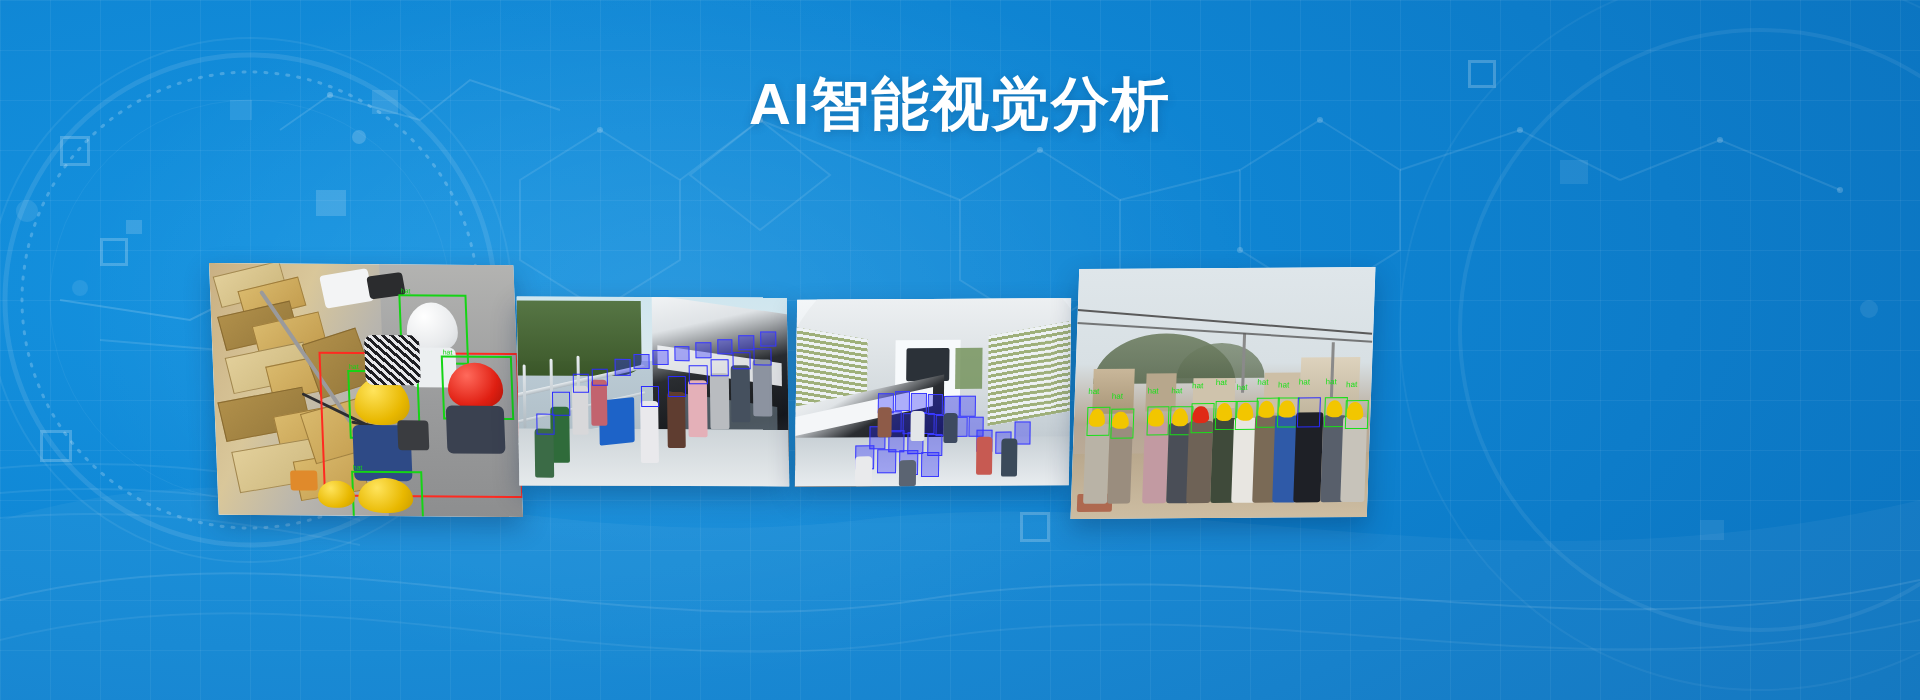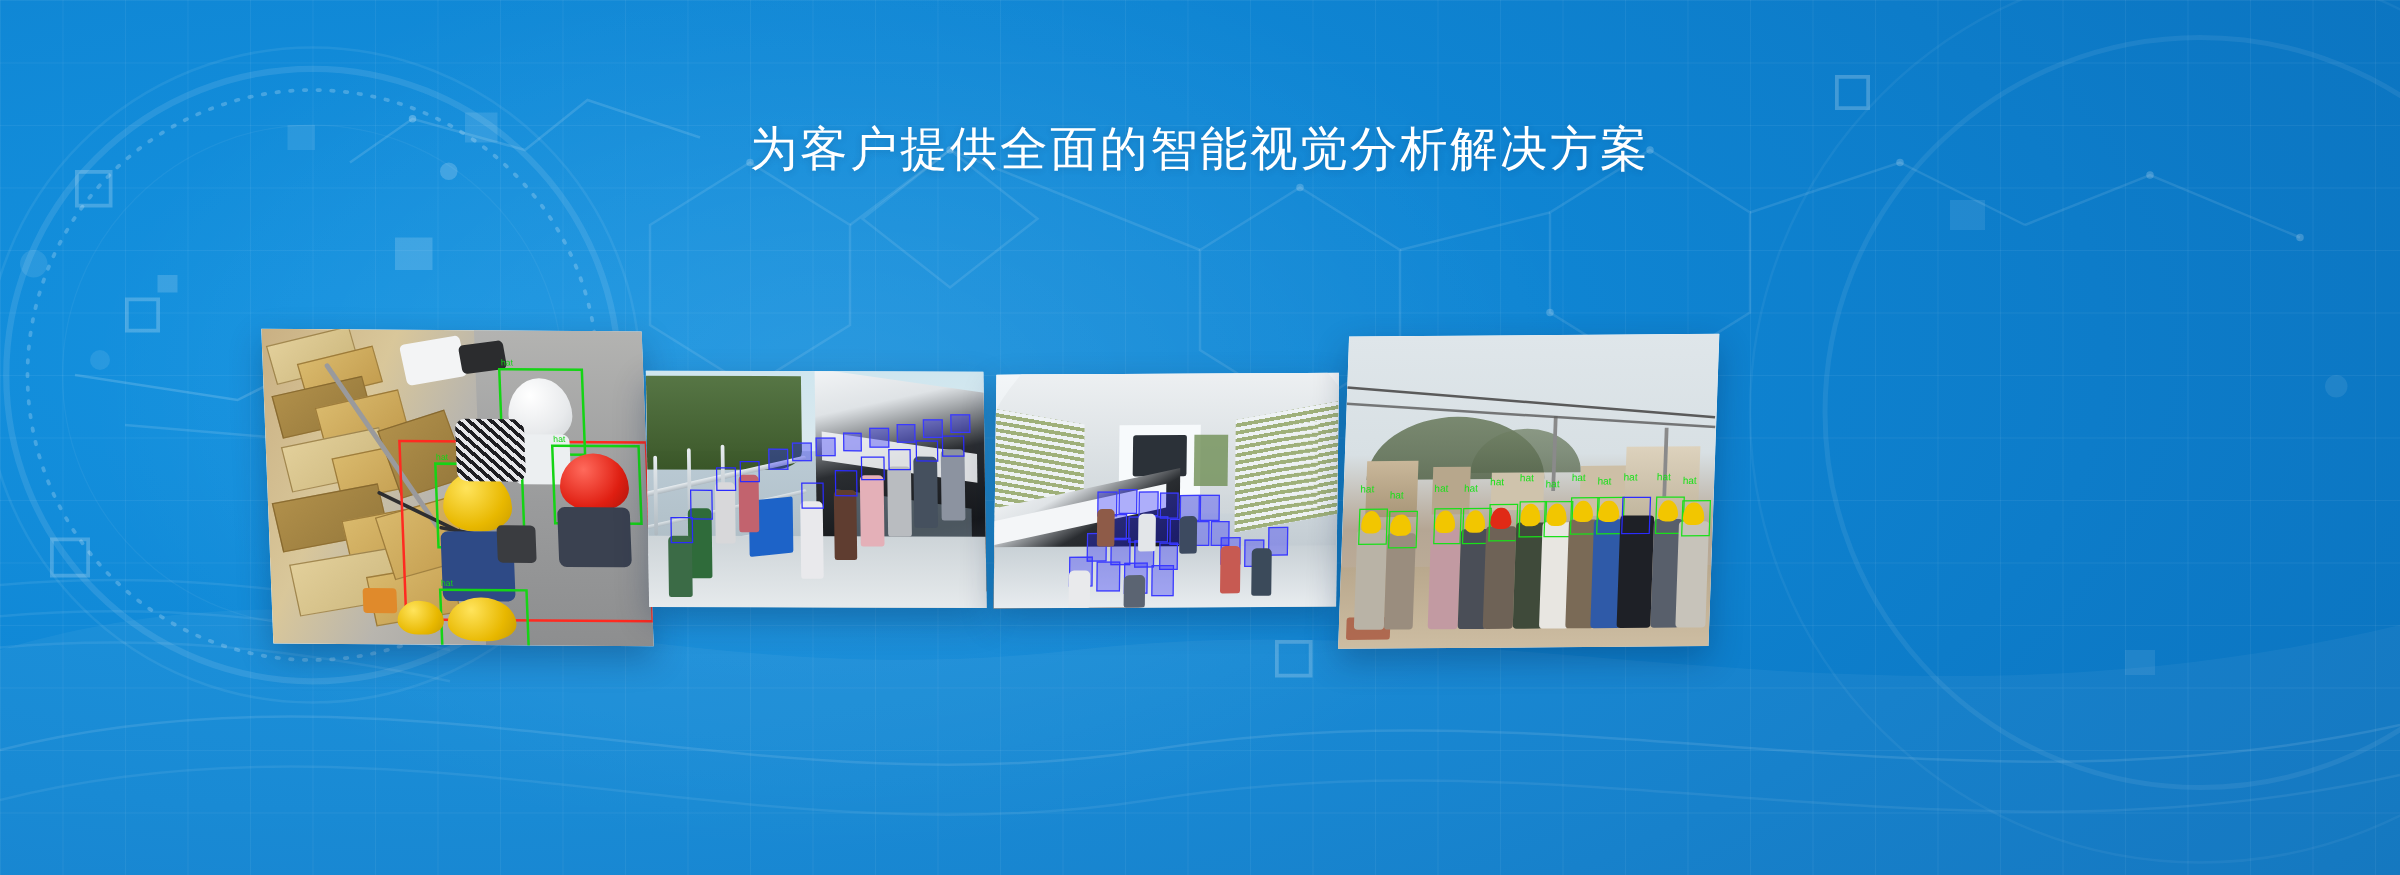--- a/index.html
+++ b/index.html
@@ -197,21 +197,21 @@
   <div class="sqf" style="left:372px;top:90px;width:26px;height:24px;opacity:.7;"></div>
   <div class="sqf" style="left:230px;top:100px;width:22px;height:20px;opacity:.6;"></div>
   <div class="sqf" style="left:1560px;top:160px;width:28px;height:24px;opacity:.55;"></div>
   <div class="sqf" style="left:1700px;top:520px;width:24px;height:20px;opacity:.5;"></div>
   <div class="dot" style="left:352px;top:130px;width:14px;height:14px;"></div>
   <div class="dot" style="left:16px;top:200px;width:22px;height:22px;opacity:.55;"></div>
   <div class="dot" style="left:72px;top:280px;width:16px;height:16px;opacity:.5;"></div>
   <div class="dot" style="left:1860px;top:300px;width:18px;height:18px;opacity:.45;"></div>
 
   <div class="text-wrap">
-    <p class="subtitle">为客户提供全面的智能视觉分析解决方案</p>
+    <h1 class="title">AI智能视觉分析</h1>
   </div>
 
   <div class="cards">
 
     <div class="card" id="card1">
       <div class="inner">
         <div class="photo">
           <div class="wh"></div>
           <div class="floor" style="position:absolute;right:0;top:0;width:44%;height:100%;background:linear-gradient(180deg,#b3b3b1,#9a9b9c 55%,#8d8e8f);"></div>
 

